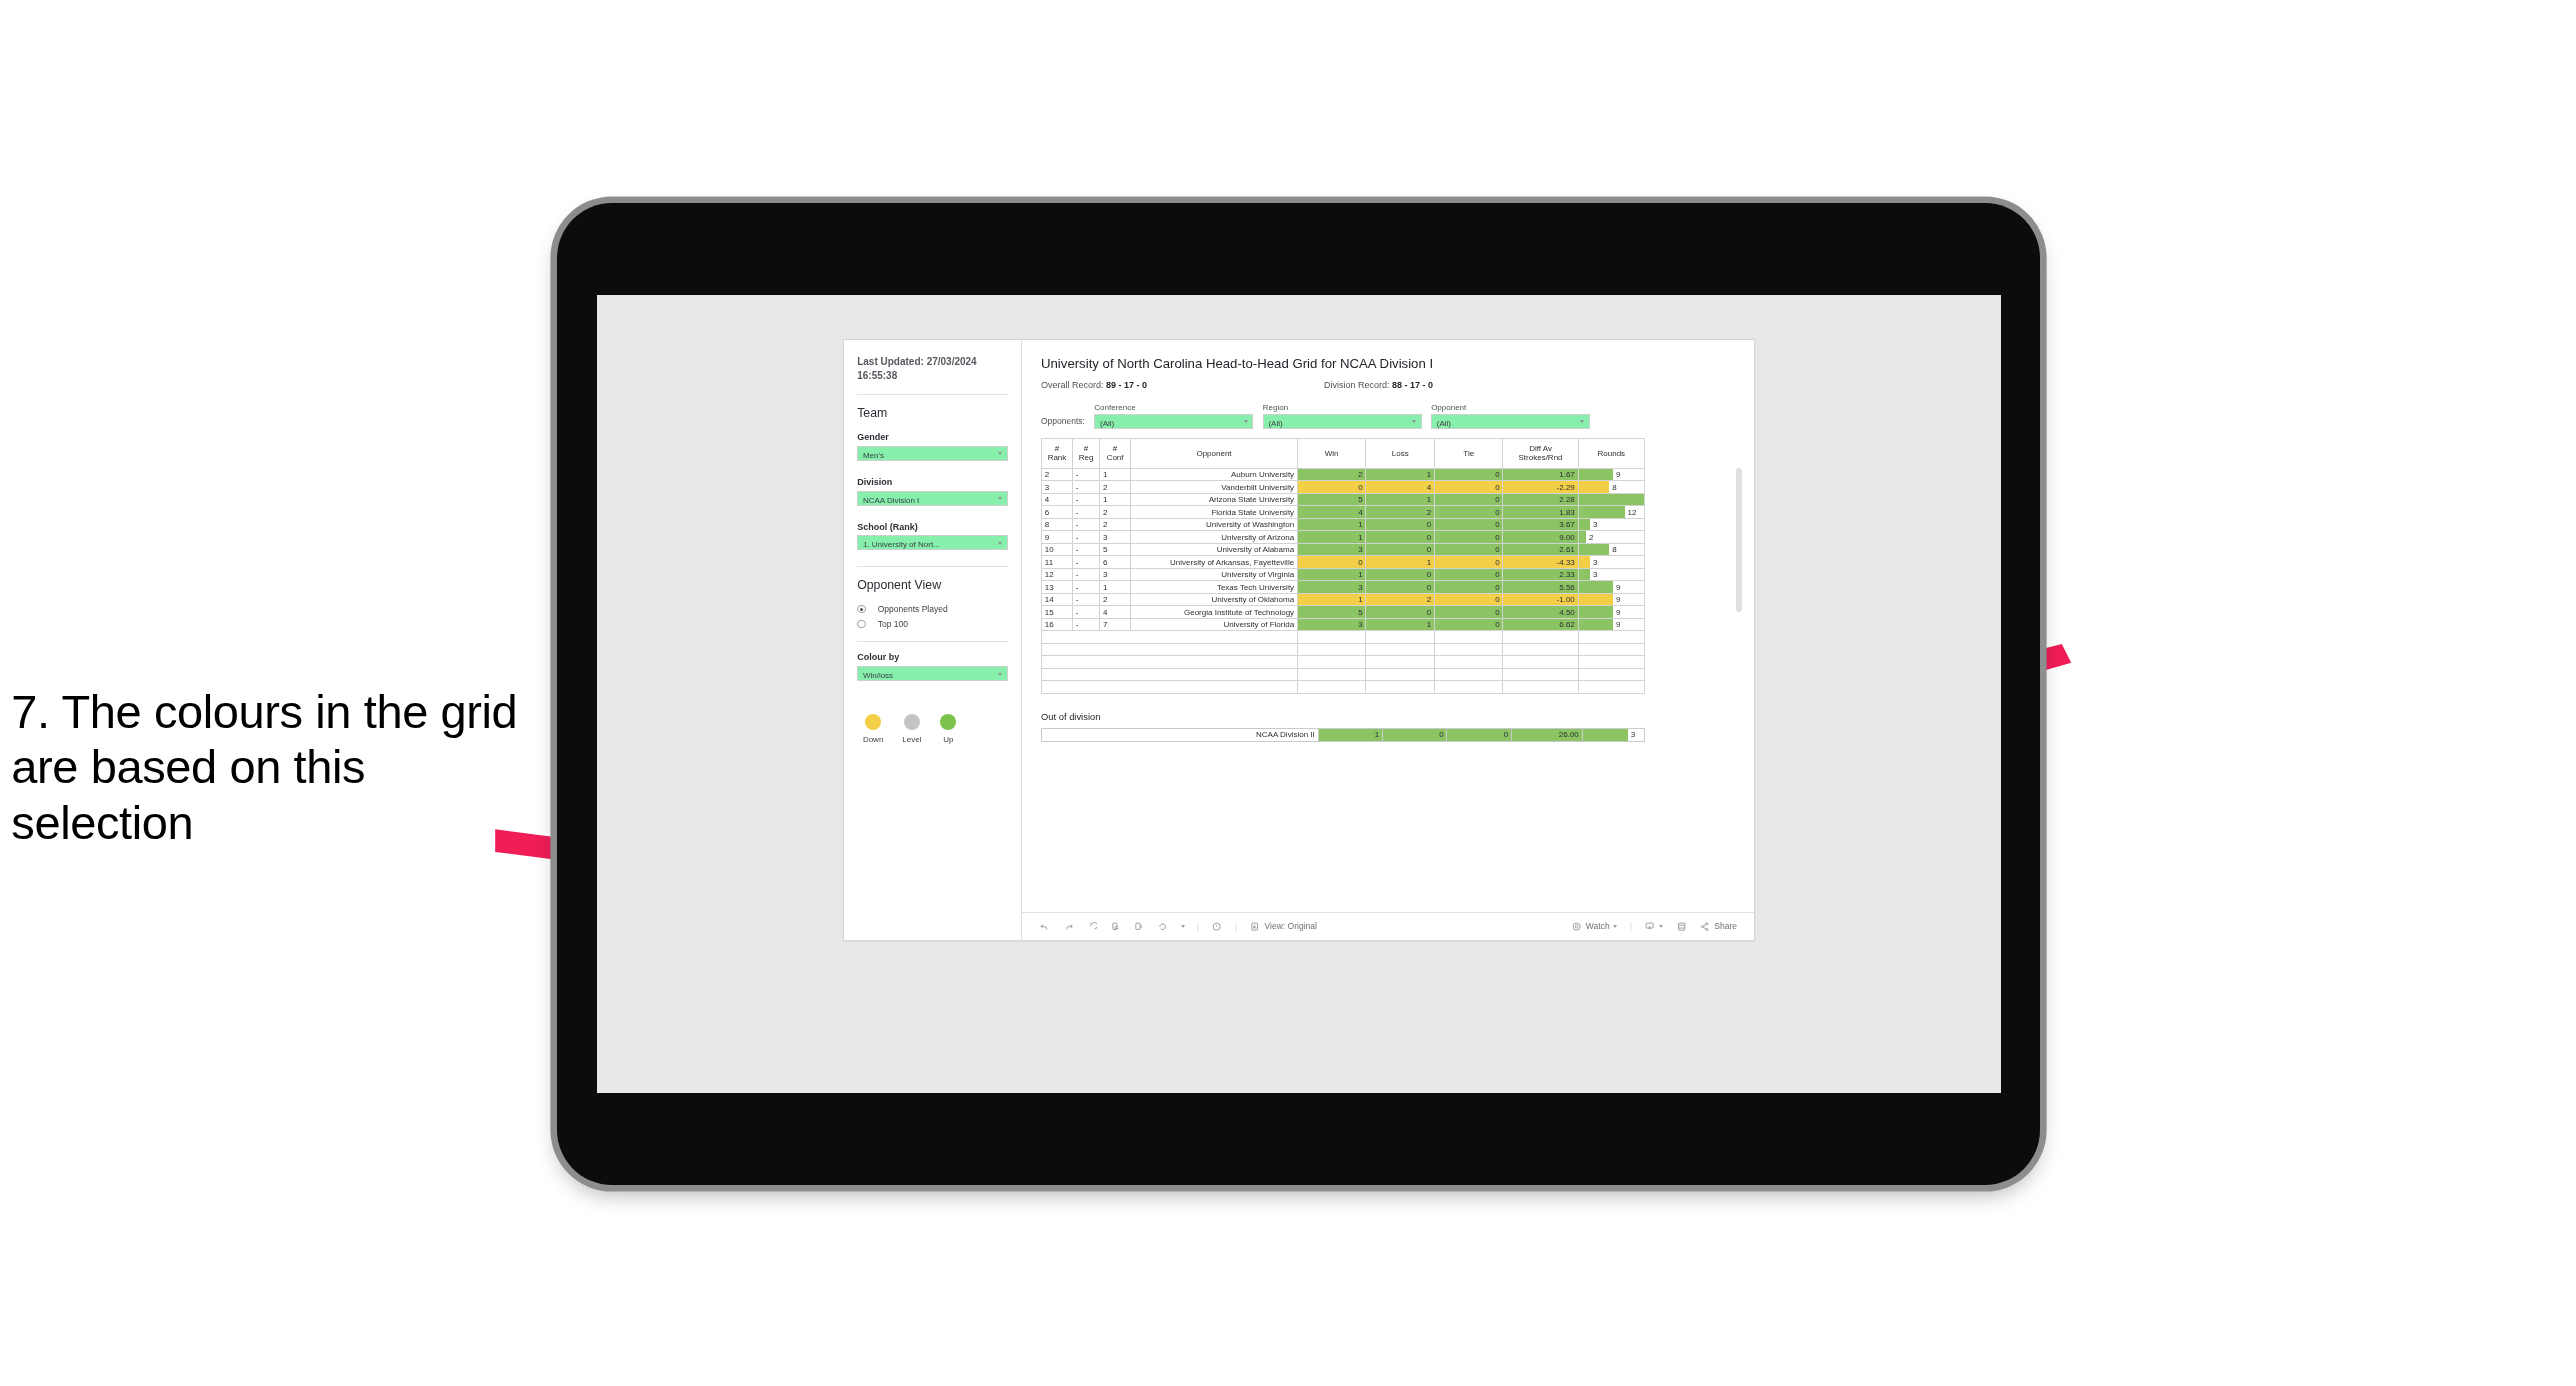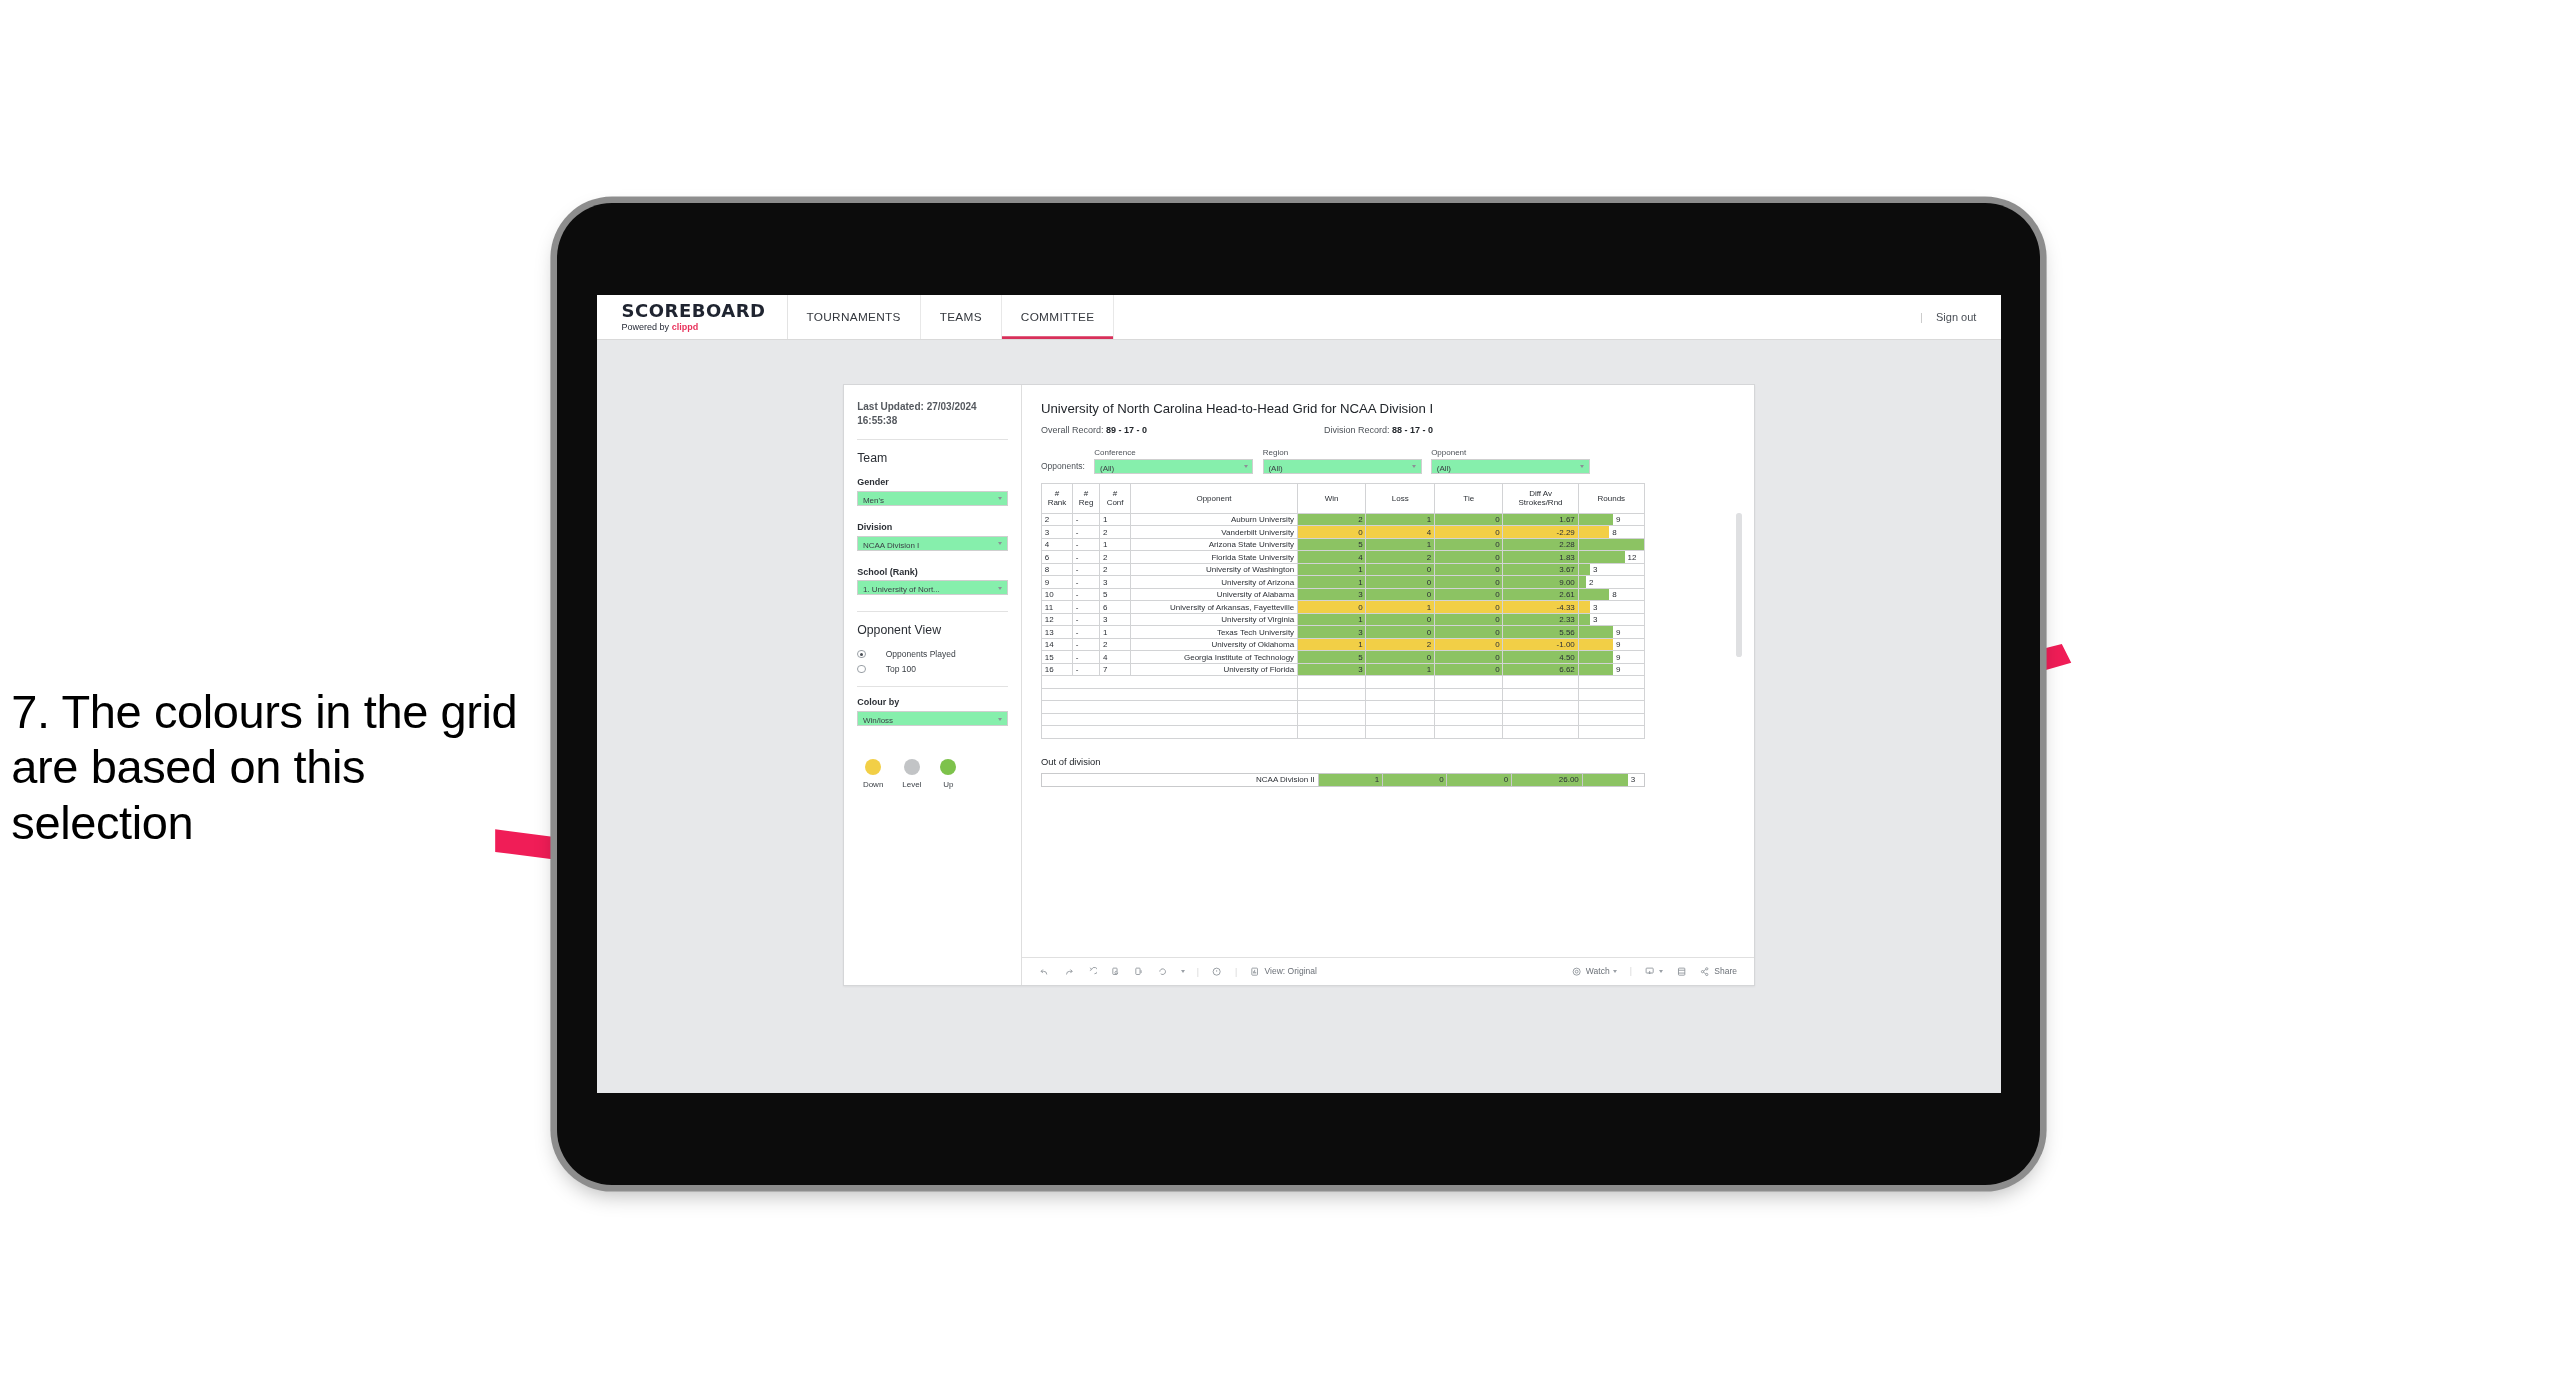--- a/index.html
+++ b/index.html
@@ -143,21 +143,21 @@
     white-space: nowrap; overflow: hidden;
     cursor: pointer;
   }
   .select .caret {
     position: absolute; right: 4.7px; top: 50%;
     width: 0; height: 0; margin-top: -0.9px;
     border-left: 2.8px solid transparent;
     border-right: 2.8px solid transparent;
     border-top: 3.8px solid #8b9096;
   }
-  .radio-row { display: flex; align-items: center; gap: 20px; margin-bottom: 4.7px; font-size: 8.5px; }
+  .radio-row { display: flex; align-items: center; gap: 12px; margin-bottom: 4.7px; font-size: 8.5px; }
   .radio {
     width: 8.5px; height: 8.5px; border-radius: 50%;
     border: 0.9px solid #9aa0a6; background: #fff;
     position: relative; flex: 0 0 8.5px;
   }
   .radio.on::after {
     content: ""; position: absolute; inset: 1.7px;
     border-radius: 50%; background: #4a4f56;
   }
   .legend { display: flex; gap: 19px; padding: 17px 3.8px 0 5.7px; }
@@ -257,35 +257,20 @@
   </svg>
 
 
   <svg class="arrow" style="left:1671px; top:642px;" width="406" height="151" viewBox="0 0 430 160">
     <path d="M424 8 L92 104 L108 122 L22 130 L62 54 L78 73 L414 -12 Z" fill="#F01D57" transform="translate(0,14)"></path>
   </svg>
 
   <div id="device">
     <div id="screen">
 
-      <div class="appbar">
-        <div class="brand">
-          <div class="brand-title">SCOREBOARD</div>
-          <div class="brand-sub"><span>Powered by </span><span class="clippd">clippd</span></div>
-        </div>
-        <div class="navtabs">
-          <div class="navtab">TOURNAMENTS</div>
-          <div class="navtab">TEAMS</div>
-          <div class="navtab active">COMMITTEE</div>
-        </div>
-        <div class="appbar-right">
-          <span class="divider">|</span>
-          <span>Sign out</span>
-        </div>
-      </div>
 
 
       <div class="viz-wrap">
         <div class="viz">
 
           <div class="panel">
             <div class="updated">Last Updated: 27/03/2024 16:55:38</div>
             <hr>
             <h3>Team</h3>
 

